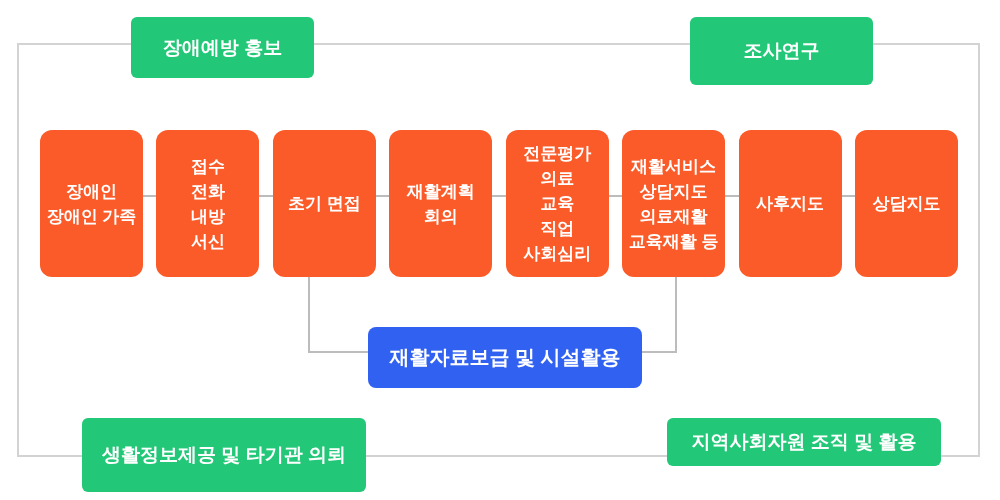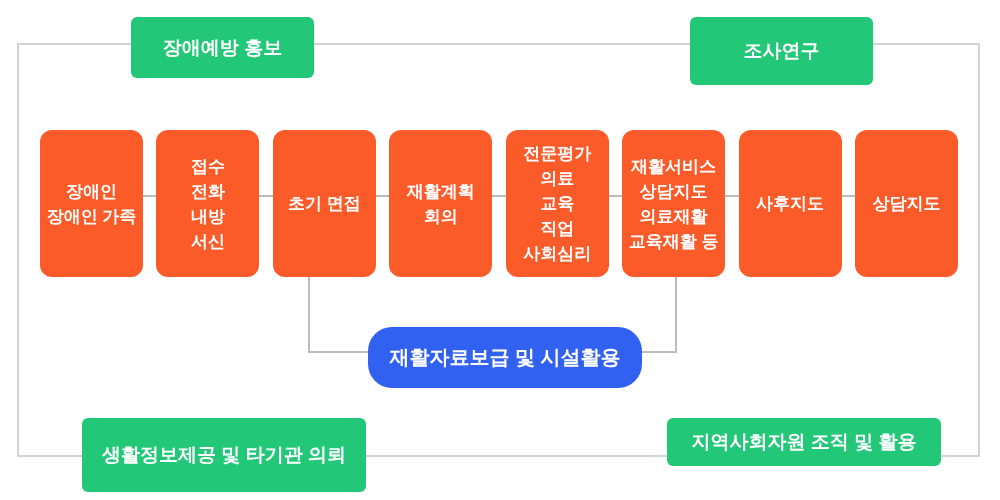--- a/index.html
+++ b/index.html
@@ -72,21 +72,21 @@
   #pill-tl { left: 131px; top: 17px;  width: 183px; height: 61px; }
   #pill-tr { left: 690px; top: 17px;  width: 183px; height: 68px; }
   #pill-bl { left: 82px;  top: 418px; width: 284px; height: 74px; }
   #pill-br { left: 643px; top: 418px; width: 274px; height: 48px; margin-left: 24px; }
   
   .blue-box {
     position: absolute;
     left: 368px; top: 327px;
     width: 274px; height: 61px;
     background: #3161f1;
-    border-radius: 24px;
+    border-radius: 8px;
     color: #ffffff;
     font-weight: 700;
     font-size: 20px;
     display: flex;
     align-items: center;
     justify-content: center;
     text-align: center;
     z-index: 2;
   }
 </style>

